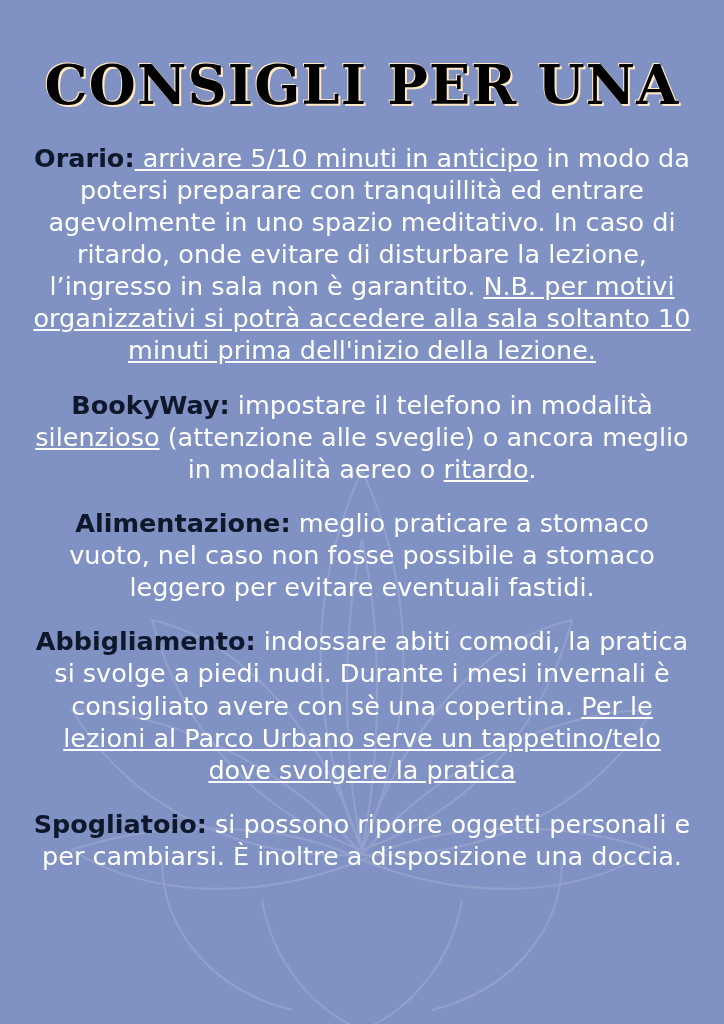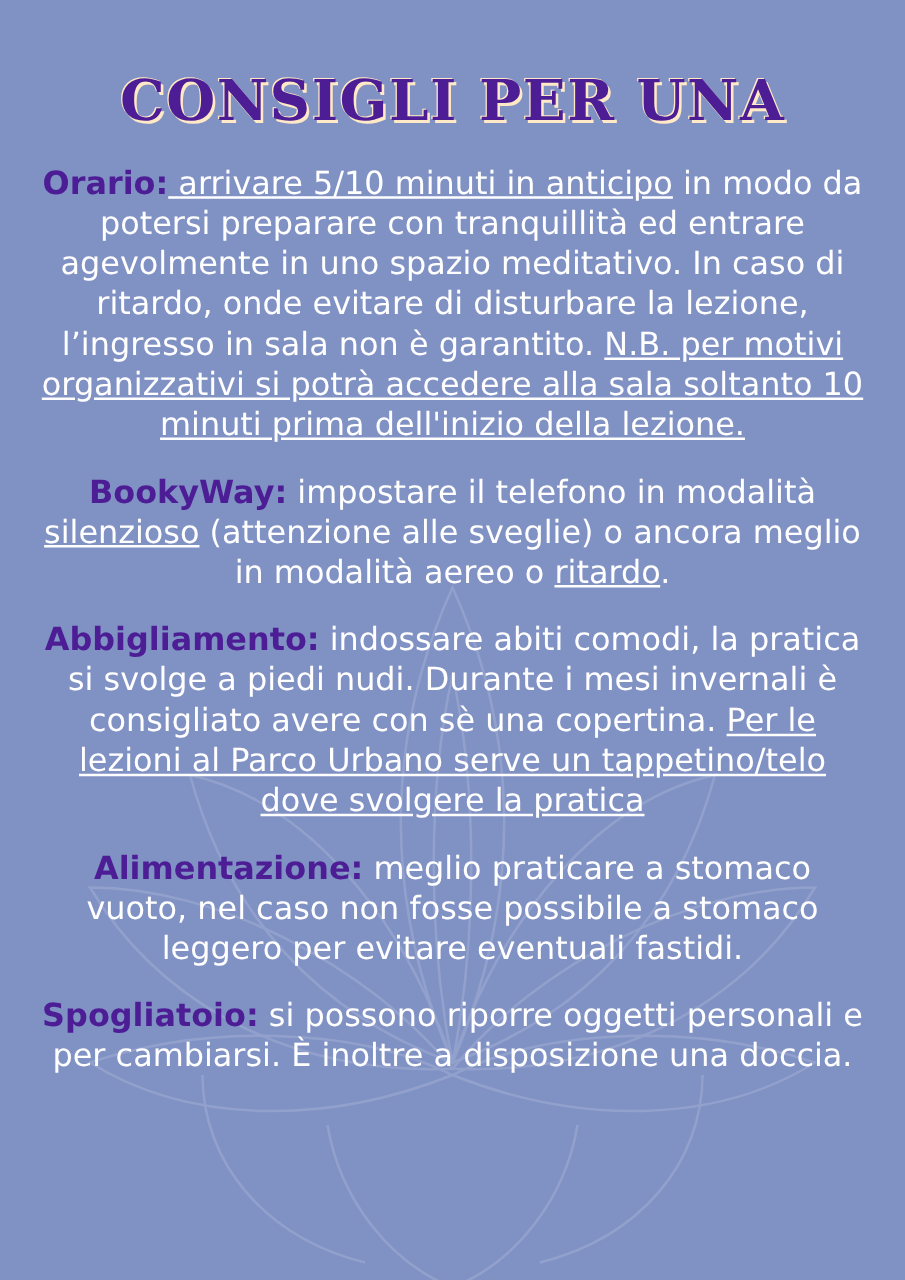--- a/index.html
+++ b/index.html
@@ -33,22 +33,22 @@
     width: 724px;
     height: 1024px;
     box-sizing: border-box;
     padding: 40px 26px 10px 26px;
     text-align: center;
   }
 
   .title {
     font-family: "DejaVu Serif", serif;
     font-weight: bold;
-    color: #4c1d95;
-    font-size: 45px;
+    color: #000000;
+    font-size: 54px;
     line-height: 1.18;
     letter-spacing: 1.2px;
     margin: 14px 0 24px 0;
     text-shadow: 2px 2px 0 #ffe9c6, -1px -1px 0 #ffe9c6;
     text-transform: uppercase;
   }
   .title .line {
     display: block;
   }
 
@@ -58,21 +58,21 @@
     line-height: 1.26;
     margin: 0 0 22px 0;
     padding: 0 6px;
     font-weight: 400;
   }
   .block:last-child {
     margin-bottom: 0;
   }
   .lead {
     font-weight: bold;
-    color: #4c1d95;
+    color: #0f172a;
   }
   .u {
     text-decoration: underline;
     text-underline-offset: 2px;
   }
   .nb {
     text-decoration: underline;
     text-underline-offset: 2px;
   }
 </style>
@@ -103,25 +103,25 @@
 
   <p class="block">
     <span class="lead">Orario:</span><span class="u"> arrivare 5/10 minuti in anticipo</span><span> in modo da potersi preparare con tranquillità ed entrare agevolmente in uno spazio meditativo. In caso di ritardo, onde evitare di disturbare la lezione, l’ingresso in sala non è garantito. </span><span class="nb">N.B. per motivi organizzativi si potrà accedere alla sala soltanto 10 minuti prima dell'inizio della lezione.</span>
   </p>
 
   <p class="block">
     <span class="lead">BookyWay:</span><span> impostare il telefono in modalità </span><span class="u">silenzioso</span><span> (attenzione alle sveglie) o ancora meglio in modalità aereo o </span><span class="u">ritardo</span><span>.</span>
   </p>
 
   <p class="block">
-    <span class="lead">Abbigliamento:</span><span> indossare abiti comodi, la pratica si svolge a piedi nudi. Durante i mesi invernali è consigliato avere con sè una copertina. </span><span class="u">Per le lezioni al Parco Urbano serve un tappetino/telo dove svolgere la pratica</span>
+    <span class="lead">Alimentazione:</span><span> meglio praticare a stomaco vuoto, nel caso non fosse possibile a stomaco leggero per evitare eventuali fastidi.</span>
   </p>
 
   <p class="block">
-    <span class="lead">Alimentazione:</span><span> meglio praticare a stomaco vuoto, nel caso non fosse possibile a stomaco leggero per evitare eventuali fastidi.</span>
+    <span class="lead">Abbigliamento:</span><span> indossare abiti comodi, la pratica si svolge a piedi nudi. Durante i mesi invernali è consigliato avere con sè una copertina. </span><span class="u">Per le lezioni al Parco Urbano serve un tappetino/telo dove svolgere la pratica</span>
   </p>
 
 
   <p class="block">
     <span class="lead">Spogliatoio:</span><span> si possono riporre oggetti personali e per cambiarsi. È inoltre a disposizione una doccia.</span>
   </p>
 
 </div>
 
 </body></html>

